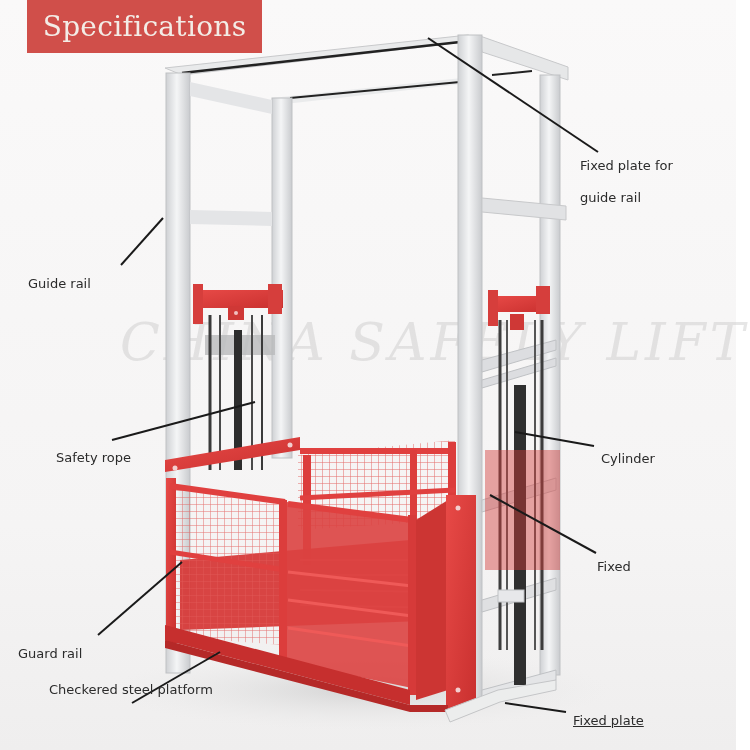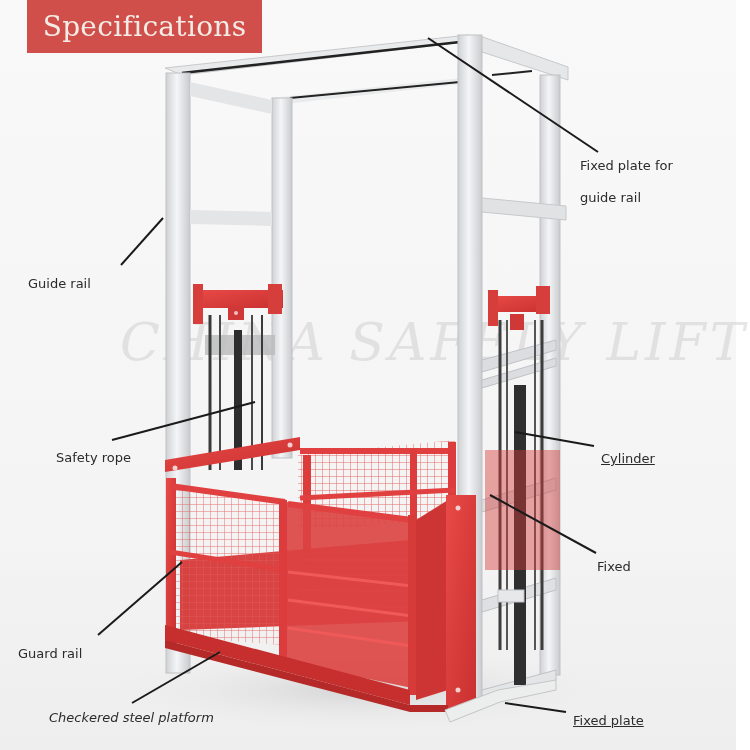--- a/index.html
+++ b/index.html
@@ -158,17 +158,17 @@
     <line x1="505" y1="703" x2="566" y2="712"></line>
   </g>
 </svg>
 
 <div class="label" style="left:580px; top:152px;">
   <div>Fixed plate for</div>
   <div style="margin-top:4px;">guide rail</div>
 </div>
 <div class="label" style="left:28px; top:270px;">Guide rail</div>
 <div class="label" style="left:20px; top:444px;margin-left:36px;">Safety rope</div>
-<div class="label" style="left:601px; top:445px;text-decoration:underline;">Cylinder</div>
+<div class="label" style="left:601px; top:445px;">Cylinder</div>
 <div class="label" style="left:597px; top:553px;">Fixed</div>
 <div class="label" style="left:18px; top:640px;">Guard rail</div>
-<div class="label" style="left:49px; top:704px;font-style:italic;">Checkered steel platform</div>
+<div class="label" style="left:49px; top:676px;">Checkered steel platform</div>
 <div class="label" style="left:573px; top:707px;text-decoration:underline;">Fixed plate</div>
 
 </body></html>

